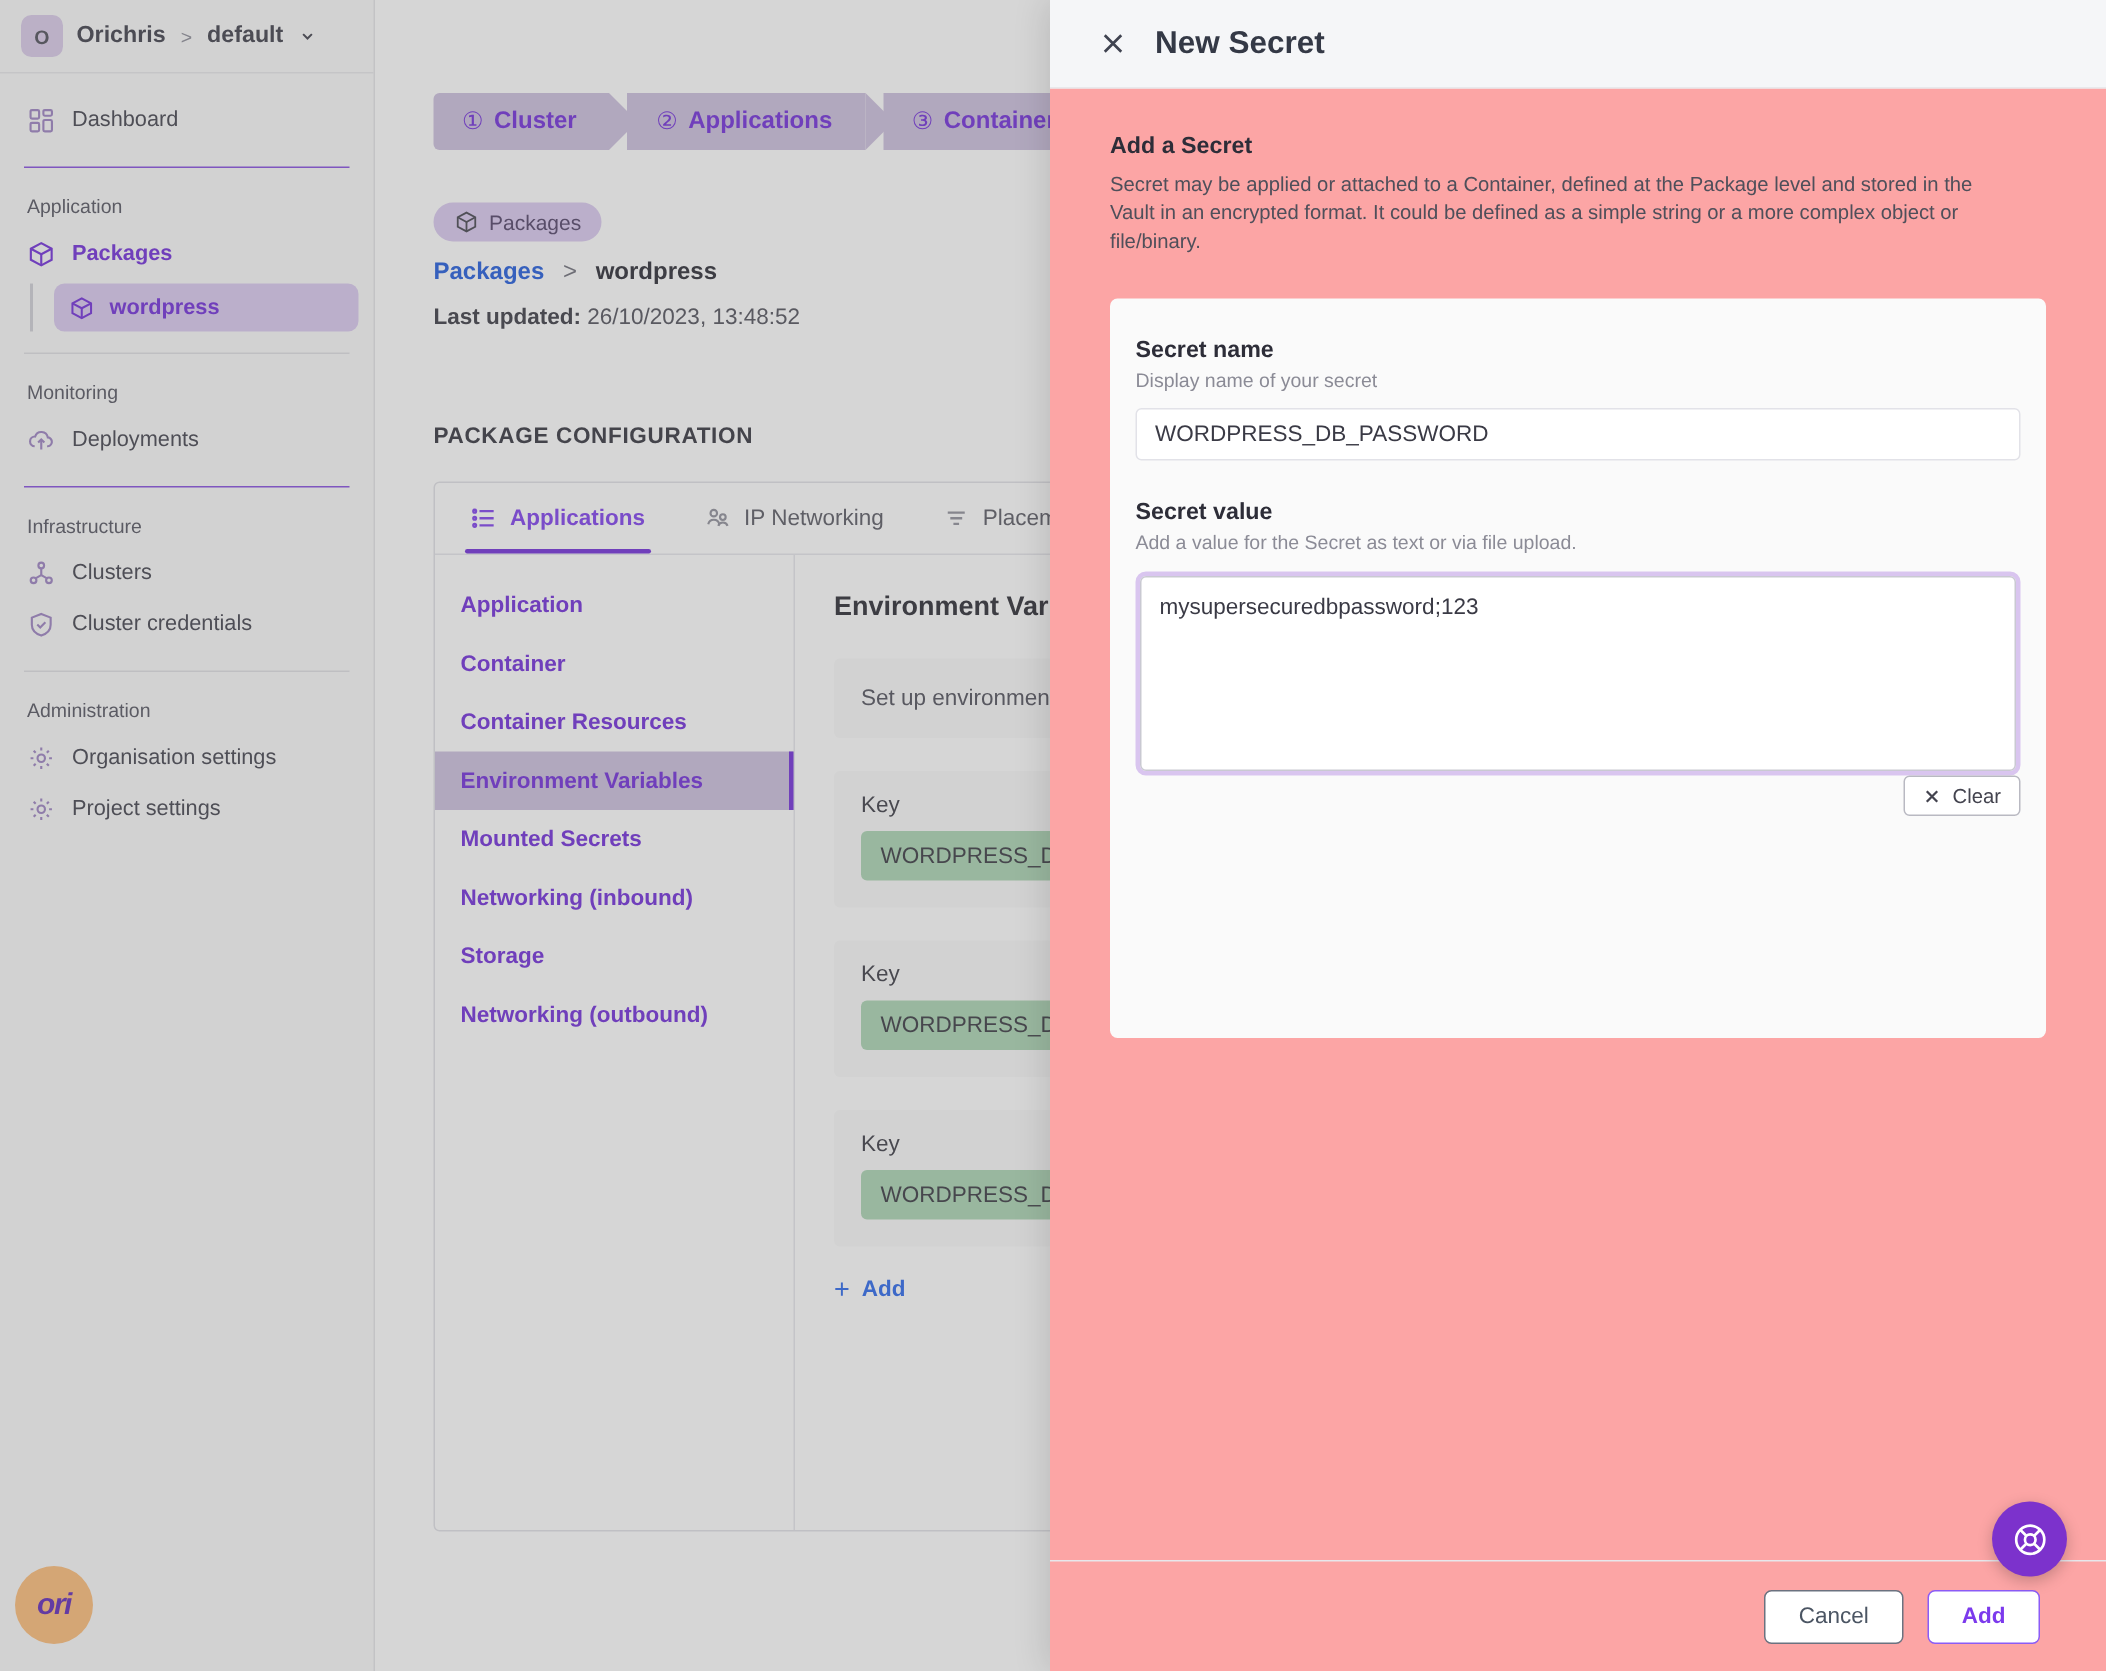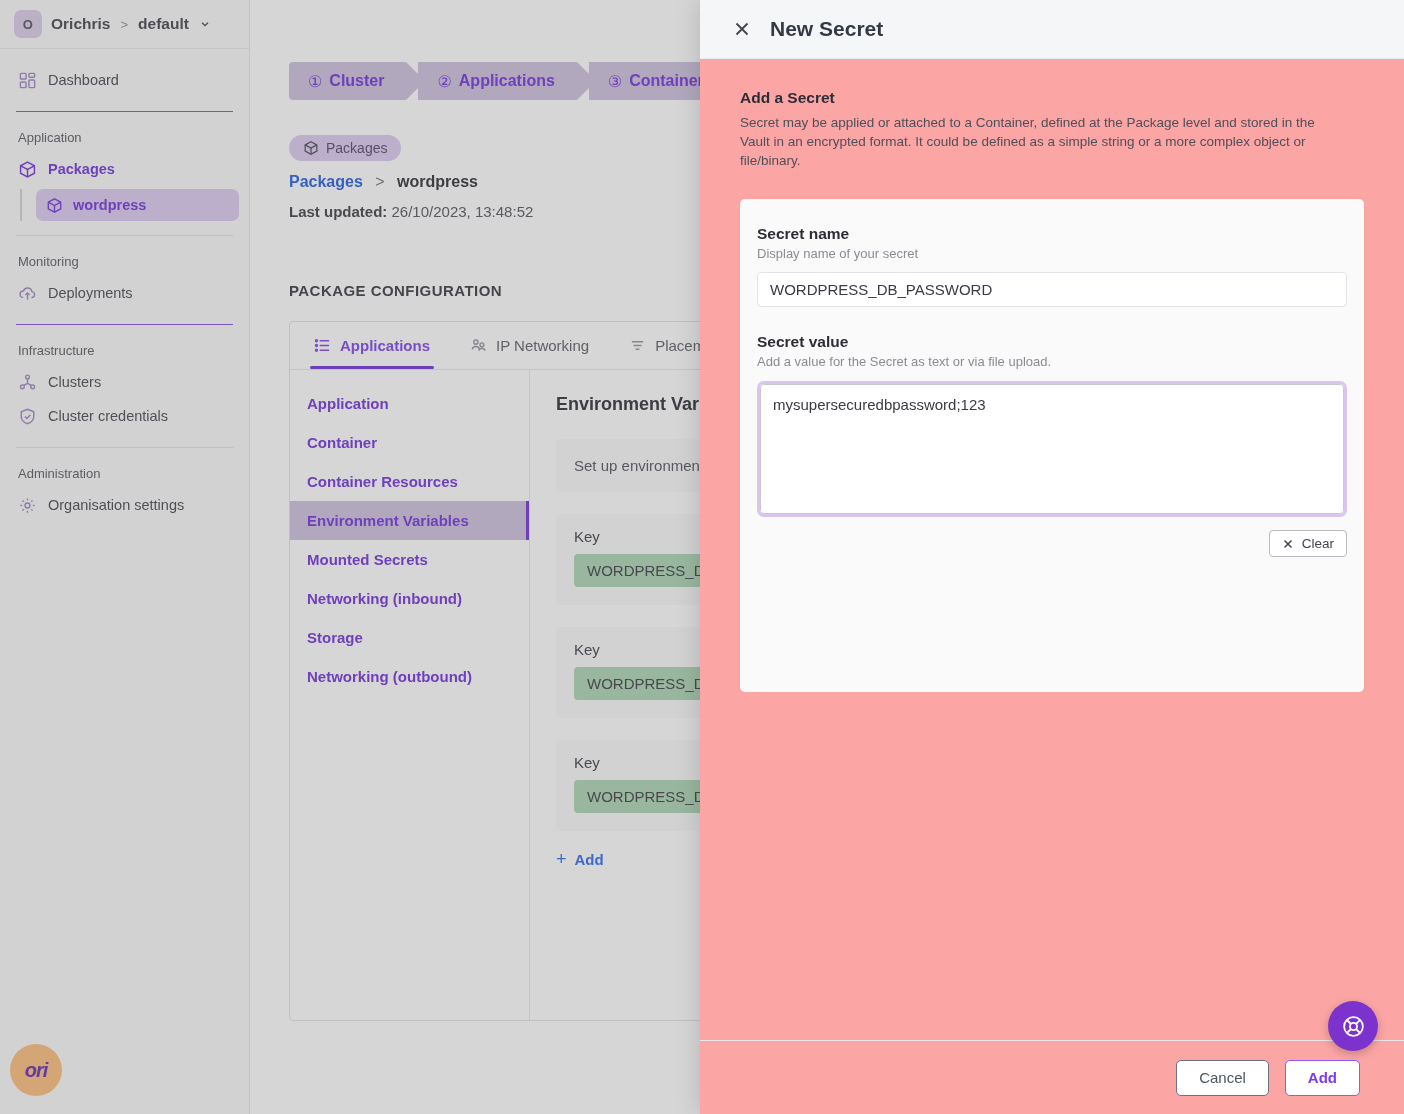--- a/index.html
+++ b/index.html
@@ -266,21 +266,21 @@
   }
   .textarea {
     display: block; width: 100%; height: 130px;
     border: 1px solid #c9c9d2; border-radius: 4px;
     background: #fff; resize: none;
     padding: 10px 12px;
     font-family: Liberation Sans, sans-serif;
     font-size: 15px; color: #3a3a45; outline: none;
     line-height: 1.3;
   }
-  .ta-row { display: flex; justify-content: flex-end; margin-top: 13px; }
+  .ta-row { display: flex; justify-content: flex-end; }
   .clear-btn {
     display: inline-flex; align-items: center; gap: 8px;
     border: 1px solid #b9b9c2; border-radius: 4px;
     background: #fff; color: #44444f;
     height: 27px; padding: 0 12px;
     font-size: 13.5px; cursor: pointer;
     font-family: "Liberation Sans", sans-serif;
   }
   .clear-btn .ic { width: 12px; height: 12px; }
   .clear-btn .ic svg { display: block; width: 12px; height: 12px; }
@@ -419,20 +419,29 @@
         <div class="nav-item">
           <span class="ic">
             <svg viewBox="0 0 20 20" fill="none" stroke="currentColor" stroke-width="1.5">
               <circle cx="10" cy="10" r="2.6"></circle>
               <path d="M10 2.5v2M10 15.5v2M2.5 10h2M15.5 10h2M4.7 4.7l1.4 1.4M13.9 13.9l1.4 1.4M15.3 4.7l-1.4 1.4M6.1 13.9l-1.4 1.4"></path>
             </svg>
           </span>
           <span>Organisation settings</span>
         </div>
 
+        <div class="nav-item">
+          <span class="ic">
+            <svg viewBox="0 0 20 20" fill="none" stroke="currentColor" stroke-width="1.5">
+              <circle cx="10" cy="10" r="2.6"></circle>
+              <path d="M10 2.5v2M10 15.5v2M2.5 10h2M15.5 10h2M4.7 4.7l1.4 1.4M13.9 13.9l1.4 1.4M15.3 4.7l-1.4 1.4M6.1 13.9l-1.4 1.4"></path>
+            </svg>
+          </span>
+          <span>Project settings</span>
+        </div>
       </div>
 
       <div class="sidebar-footer">
         <div class="brand-logo">ori</div>
       </div>
     </div>
 
     <div class="main">
 
       <div class="stepper">

